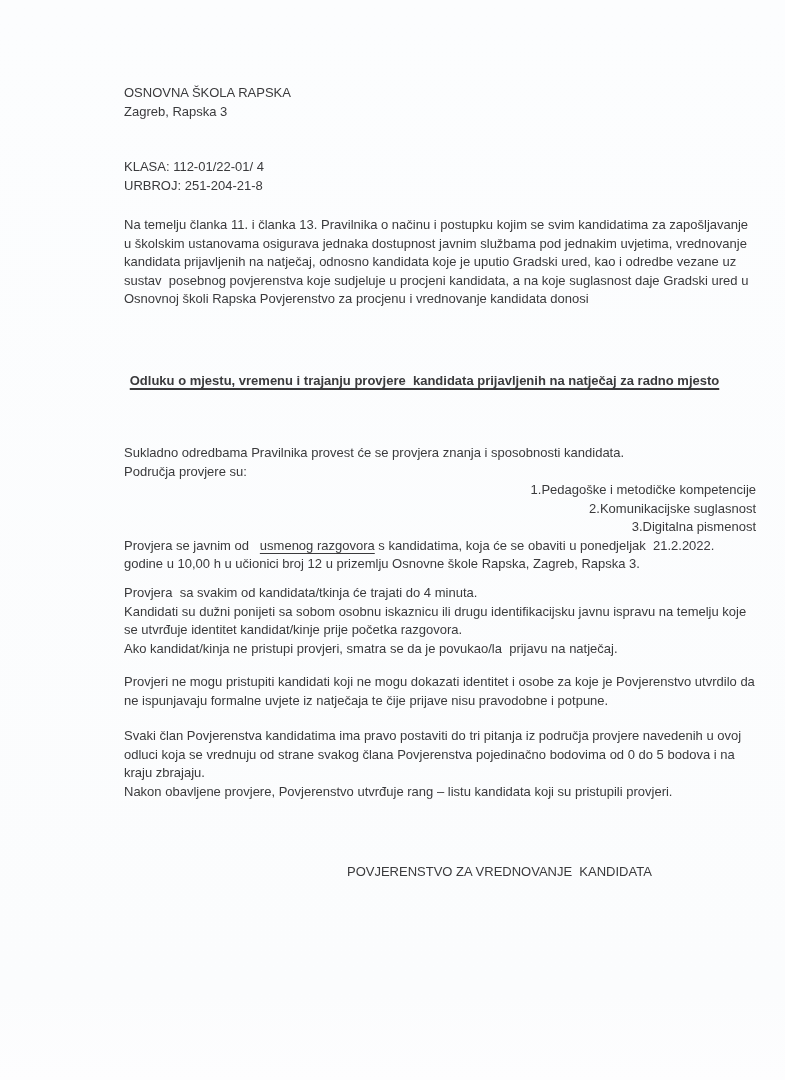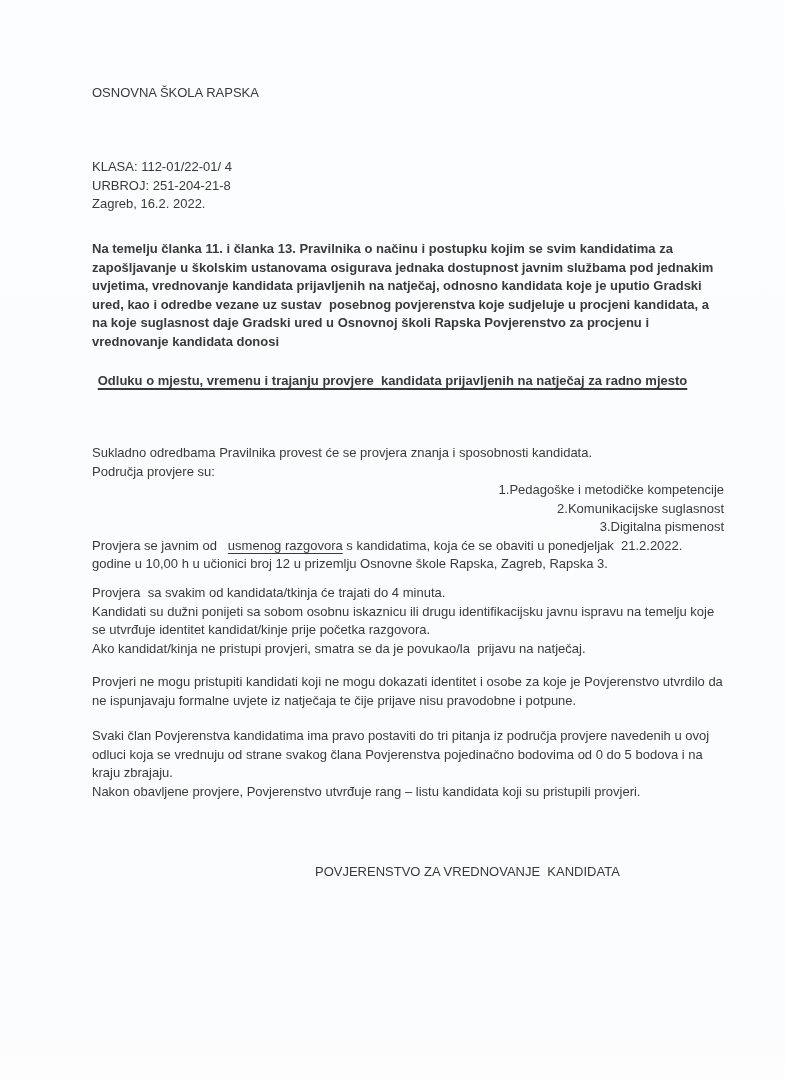--- a/index.html
+++ b/index.html
@@ -12,25 +12,25 @@
     position:relative;
     width:785px;
     height:1080px;
     background:linear-gradient(180deg,#fcfdfe 0%,#fbfcfd 92%,#fdfdfe 100%);
     color:#3a3a3c;
     font-size:13px;
     line-height:18.5px;
     overflow:hidden;
   }
   .txt { white-space:pre-wrap; }
-  .abs { position:absolute; }
+  .abs { position:absolute;margin-left:32px; }
 
   .header-block   { left:92px; top:84px;  width:628px; }
   .ref-block      { left:92px; top:158px; width:628px; }
-  .intro-para     { left:92px; top:240px; width:628px;font-weight:bold; }
+  .intro-para     { left:92px; top:216px; width:628px; }
   .title-block    { left:0;    top:372px; width:785px; text-align:center; font-weight:700; }
   .title-block .u {
     text-decoration:underline;
     text-underline-offset:3px;
     text-decoration-thickness:1.5px;
   }
   .exam-block     { left:92px; top:444px; width:632px; }
   .list-row       { padding-left:31px;text-align:right; }
   .list-num       { display:inline-block; width:24px; }
   .exam-sentence .u {
@@ -42,26 +42,26 @@
   .scoring-block  { left:92px; top:727px; width:632px; }
   .signature-line { left:315px; top:863px; }
 </style>
 </head>
 <body>
 
 <div class="page">
 
   <div class="abs header-block">
     <div class="txt">OSNOVNA ŠKOLA RAPSKA</div>
+    <div class="txt">Zagreb, Rapska 3</div>
   </div>
 
   <div class="abs ref-block">
     <div class="txt">KLASA: 112-01/22-01/ 4</div>
     <div class="txt">URBROJ: 251-204-21-8</div>
-    <div class="txt">Zagreb, 16.2. 2022.</div>
   </div>
 
   <div class="abs intro-para txt">Na temelju članka 11. i članka 13. Pravilnika o načinu i postupku kojim se svim kandidatima za zapošljavanje u školskim ustanovama osigurava jednaka dostupnost javnim službama pod jednakim uvjetima, vrednovanje kandidata prijavljenih na natječaj, odnosno kandidata koje je uputio Gradski ured, kao i odredbe vezane uz sustav  posebnog povjerenstva koje sudjeluje u procjeni kandidata, a na koje suglasnost daje Gradski ured u Osnovnoj školi Rapska Povjerenstvo za procjenu i vrednovanje kandidata donosi</div>
 
   <div class="abs title-block">
     <div><span class="u txt">Odluku o mjestu, vremenu i trajanju provjere  kandidata prijavljenih na natječaj za radno mjesto</span></div>
   </div>
 
   <div class="abs exam-block">
     <div class="txt">Sukladno odredbama Pravilnika provest će se provjera znanja i sposobnosti kandidata.</div>

